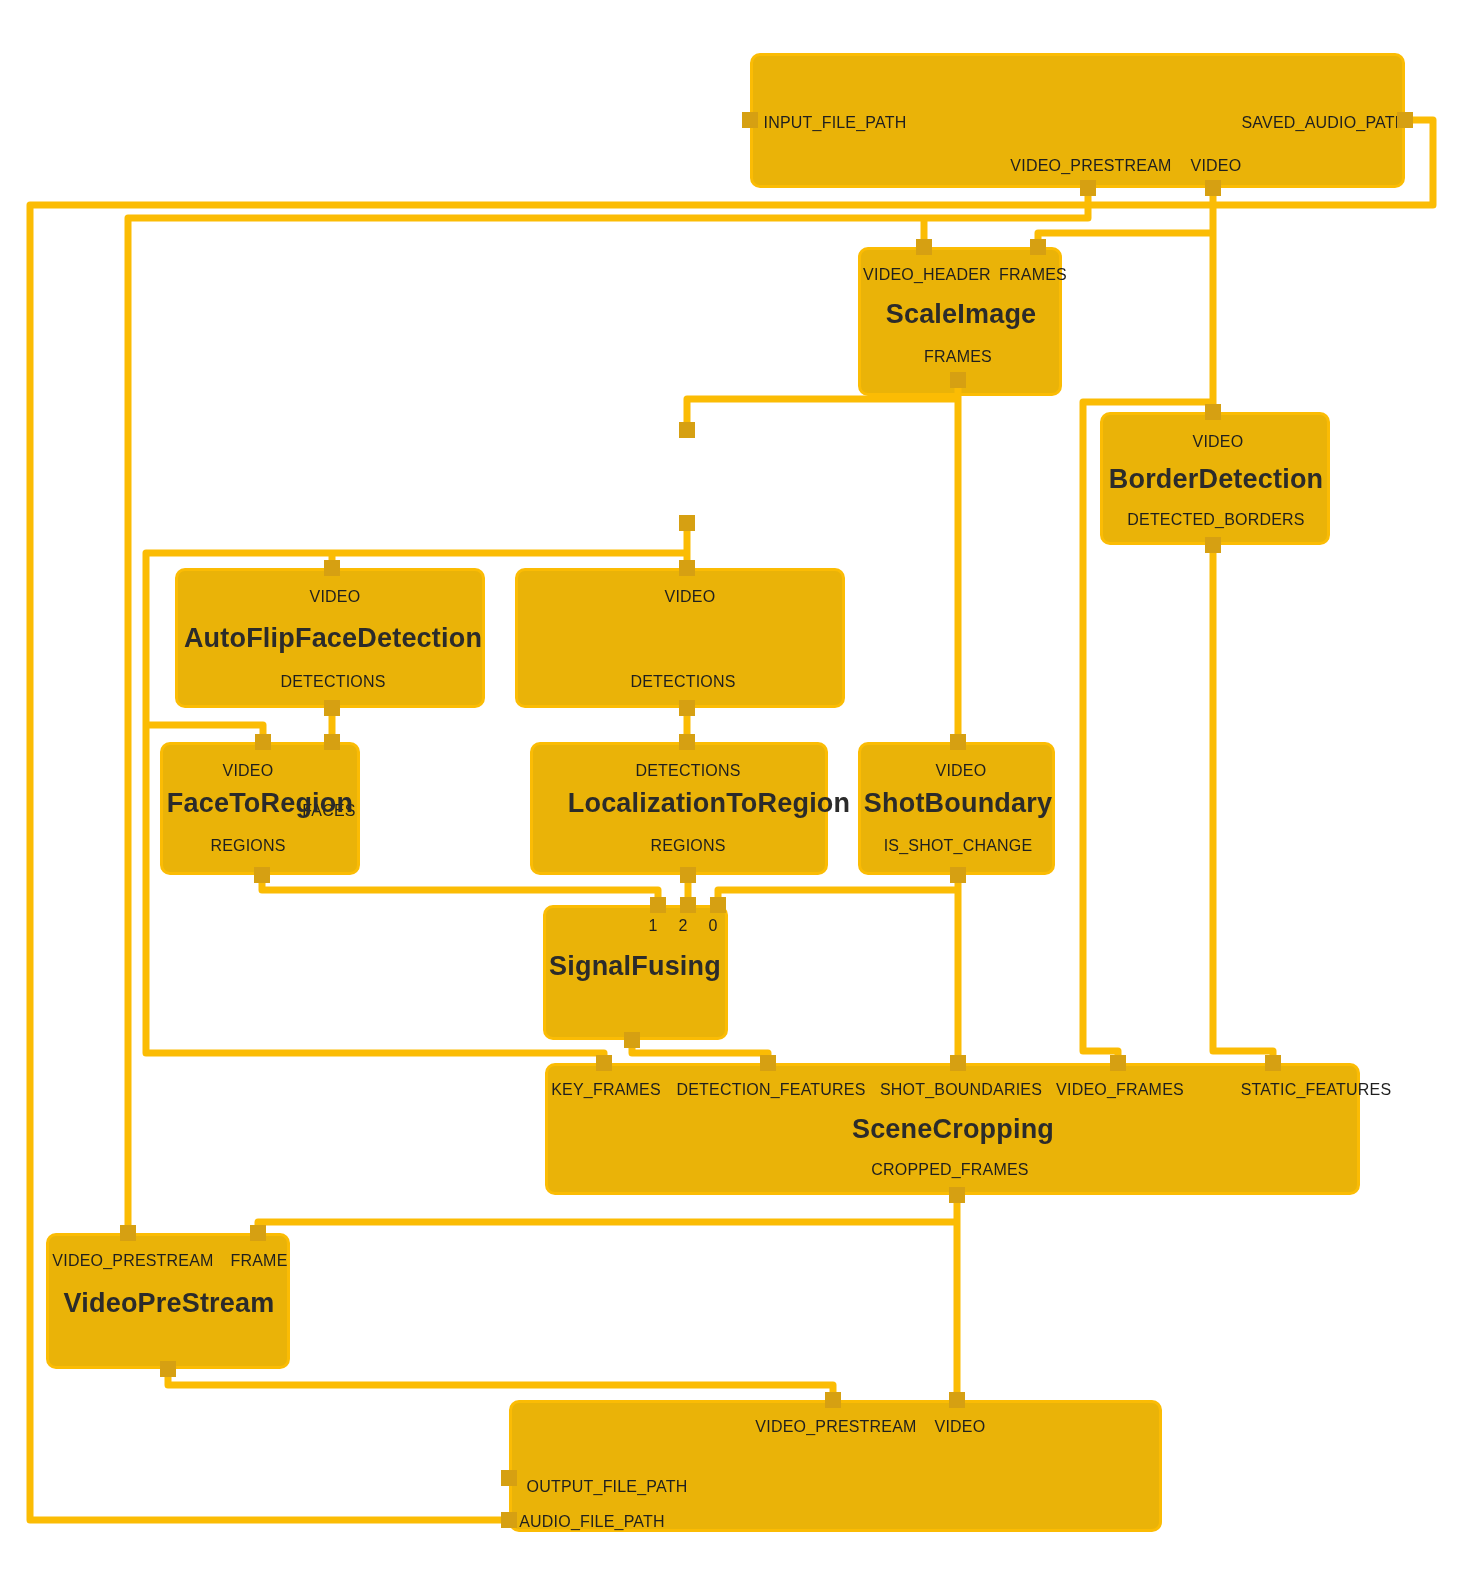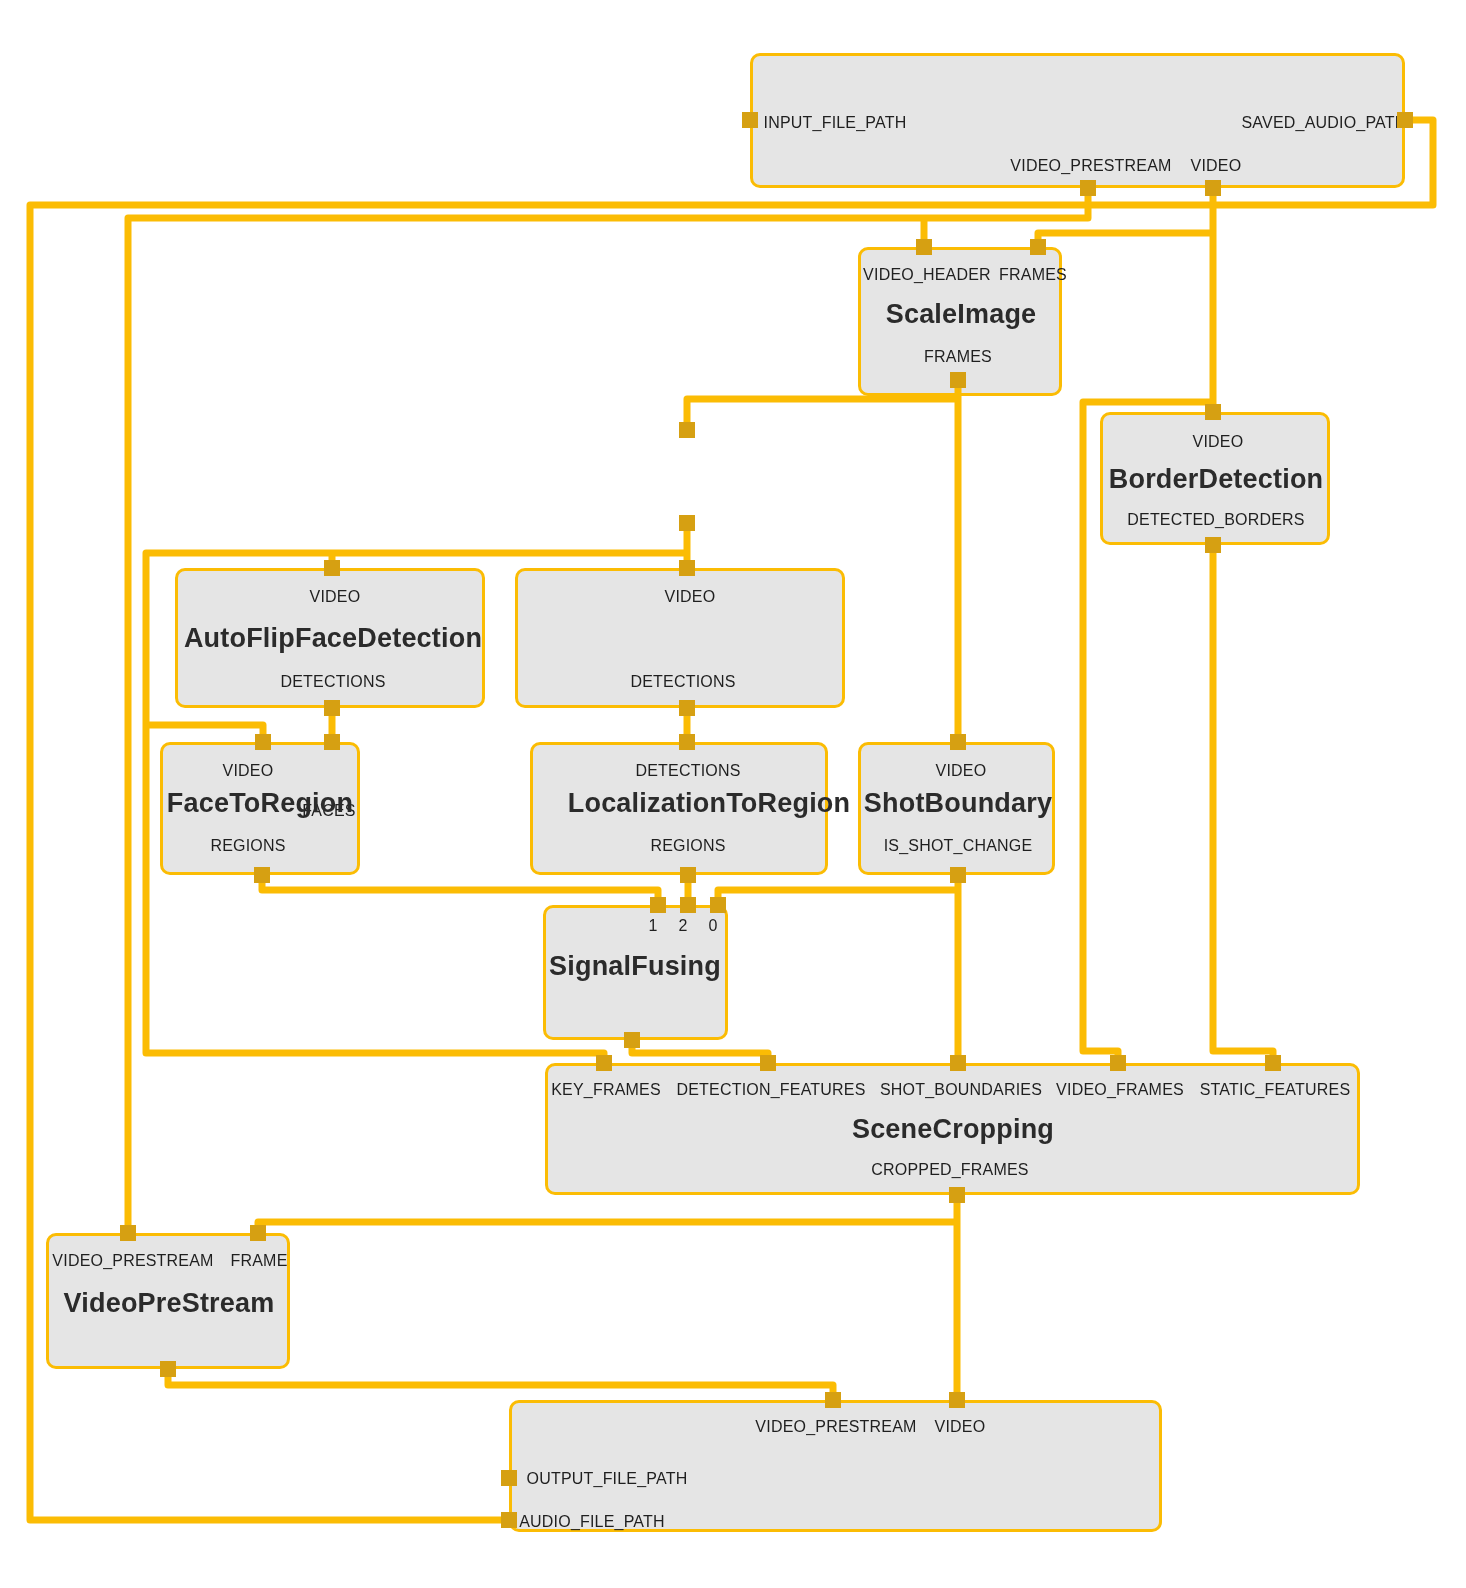--- a/index.html
+++ b/index.html
@@ -1,21 +1,21 @@
 <!DOCTYPE html>
 <html><head>
 <meta charset="utf-8">
 <style>
   html,body{margin:0;padding:0;background:#ffffff;}
   #canvas{
     position:relative;width:1466px;height:1588px;background:#ffffff;overflow:hidden;
     font-family:"Liberation Sans", sans-serif;
   }
   .node{
-    position:absolute;background:#e5e5e5;border:3px solid #FBBC04;border-radius:10px;
+    position:absolute;background:#eab308;border:3px solid #FBBC04;border-radius:10px;
     box-sizing:border-box;z-index:1;
   }
   .lbl{
     position:absolute;transform:translate(-50%,-50%);white-space:nowrap;
     font-size:16px;color:#1f1f1f;letter-spacing:0.2px;
   }
   .node-title{
     position:absolute;transform:translate(-50%,-50%);white-space:nowrap;
     font-size:27px;font-weight:bold;color:#2b2b2b;letter-spacing:0.2px;
   }
@@ -85,35 +85,35 @@
     <span class="lbl" style="left:137px;top:18px;">2</span>
     <span class="lbl" style="left:167px;top:18px;">0</span>
     <span class="node-title" style="left:89px;top:58px;">SignalFusing</span>
   </div>
 
   <div class="node" style="left:545px;top:1063px;width:815px;height:132px;">
     <span class="lbl" style="left:58px;top:24px;">KEY_FRAMES</span>
     <span class="lbl" style="left:223px;top:24px;">DETECTION_FEATURES</span>
     <span class="lbl" style="left:413px;top:24px;">SHOT_BOUNDARIES</span>
     <span class="lbl" style="left:572px;top:24px;">VIDEO_FRAMES</span>
-    <span class="lbl" style="left:727px;top:24px;">STATIC_FEATURES</span>
+    <span class="lbl" style="left:768px;top:24px;">STATIC_FEATURES</span>
     <span class="node-title" style="left:405px;top:63px;">SceneCropping</span>
     <span class="lbl" style="left:402px;top:104px;">CROPPED_FRAMES</span>
   </div>
 
   <div class="node" style="left:46px;top:1233px;width:244px;height:136px;">
     <span class="lbl" style="left:84px;top:25px;">VIDEO_PRESTREAM</span>
     <span class="lbl" style="left:210px;top:25px;">FRAME</span>
     <span class="node-title" style="left:120px;top:67px;">VideoPreStream</span>
   </div>
 
   <div class="node big" style="left:509px;top:1400px;width:653px;height:132px;">
     <span class="lbl" style="left:324px;top:24px;">VIDEO_PRESTREAM</span>
     <span class="lbl" style="left:448px;top:24px;">VIDEO</span>
-    <span class="lbl" style="left:85px;top:76px;padding-left:20px;">OUTPUT_FILE_PATH</span>
+    <span class="lbl" style="left:85px;top:84px;padding-left:20px;">OUTPUT_FILE_PATH</span>
     <span class="lbl" style="left:80px;top:119px;">AUDIO_FILE_PATH</span>
   </div>
 
   <svg id="edge-layer" width="1466" height="1588" viewBox="0 0 1466 1588">
 
     <path d="M 1405 120 H 1433 V 205 H 30 V 1520 H 509"></path>
 
     <path d="M 1088 188 V 218 H 128 V 1233"></path>
     <path d="M 924 218 V 247"></path>
 

